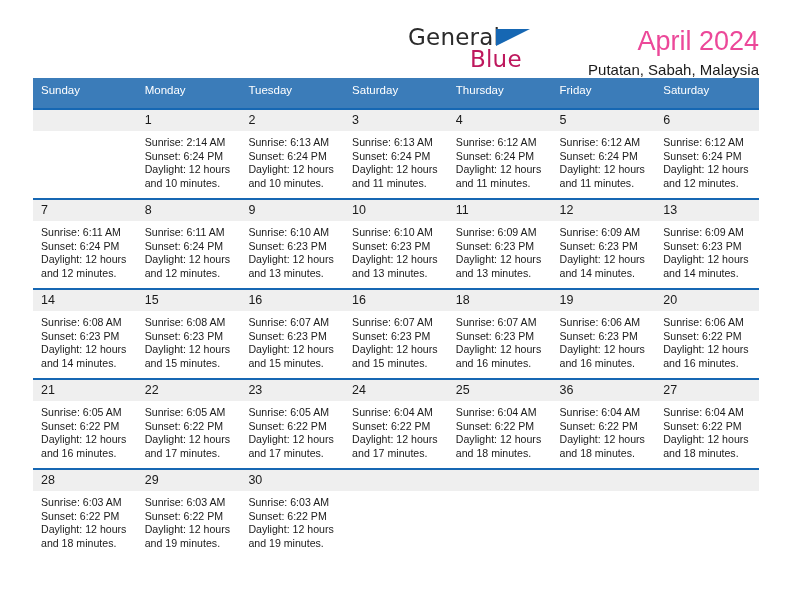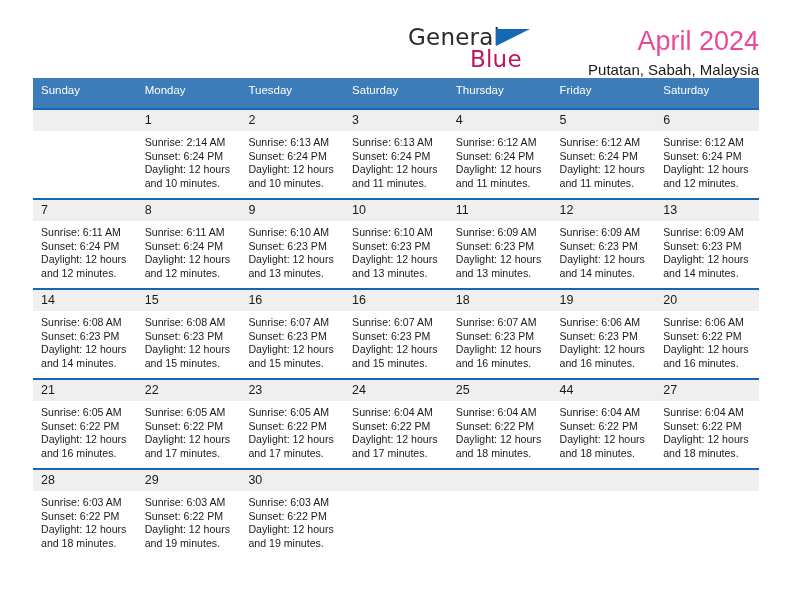--- a/index.html
+++ b/index.html
@@ -410,21 +410,21 @@
           <td>
             <div class="daynum">25</div>
             <div class="info">
               <div>Sunrise: 6:04 AM</div>
               <div>Sunset: 6:22 PM</div>
               <div>Daylight: 12 hours</div>
               <div>and 18 minutes.</div>
             </div>
           </td>
           <td>
-            <div class="daynum">44</div>
+            <div class="daynum">36</div>
             <div class="info">
               <div>Sunrise: 6:04 AM</div>
               <div>Sunset: 6:22 PM</div>
               <div>Daylight: 12 hours</div>
               <div>and 18 minutes.</div>
             </div>
           </td>
           <td>
             <div class="daynum">27</div>
             <div class="info">

